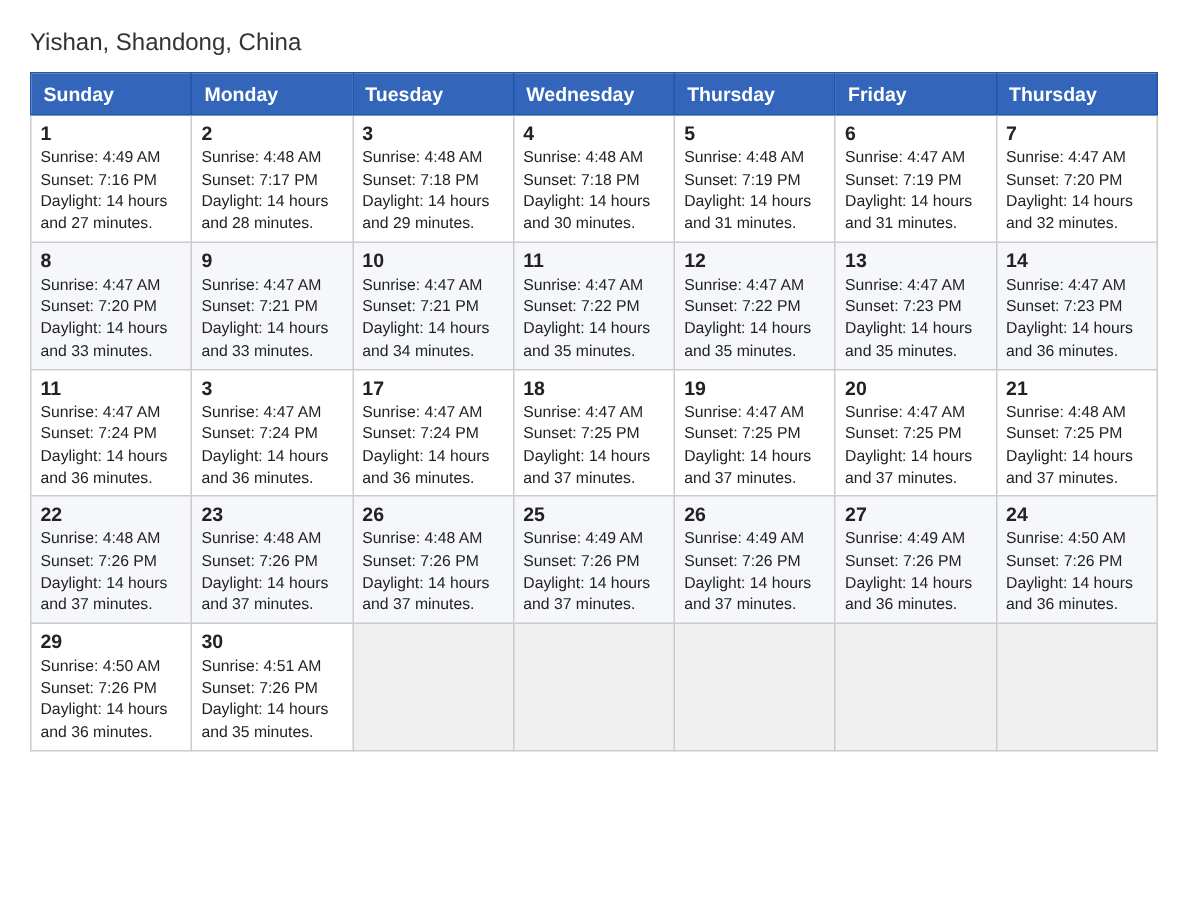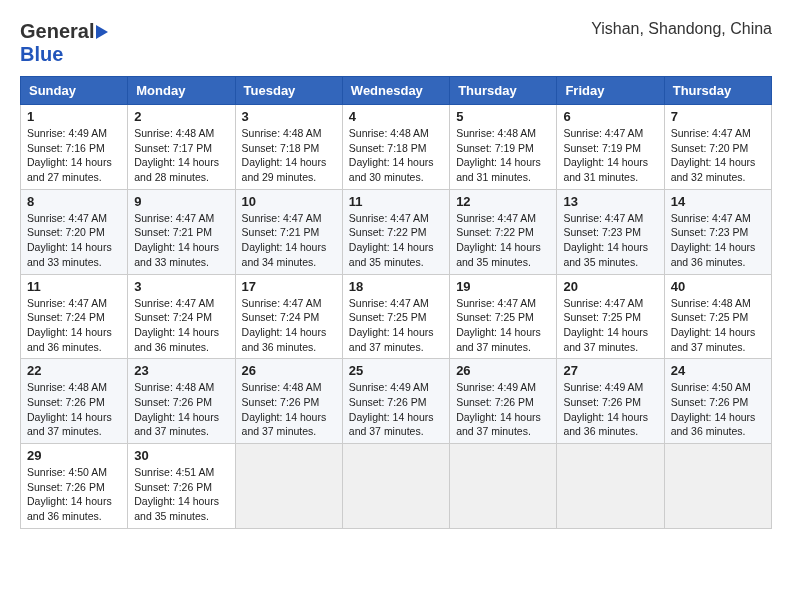--- a/index.html
+++ b/index.html
@@ -99,29 +99,20 @@
       border-bottom: 7px solid transparent;
       border-left: 12px solid #2255bb;
       display: inline-block;
       margin-left: 2px;
     }
   </style>
 </head>
 <body>
 
 <div class="header">
-  <div class="logo">
-    <div class="logo-row">
-      <span class="logo-text-general">General</span>
-      <span class="logo-arrow"></span>
-    </div>
-    <div>
-      <span class="logo-text-blue">Blue</span>
-    </div>
-  </div>
   <div class="title-block">
     <div class="subtitle">Yishan, Shandong, China</div>
   </div>
 </div>
 
 <table class="calendar">
   <thead>
     <tr>
     <th>Sunday</th>
         <th>Monday</th>
@@ -151,21 +142,21 @@
         <td><span class="day-num">13</span><span class="day-detail">Sunrise: 4:47 AM<br>Sunset: 7:23 PM<br>Daylight: 14 hours and 35 minutes.</span></td>
         <td><span class="day-num">14</span><span class="day-detail">Sunrise: 4:47 AM<br>Sunset: 7:23 PM<br>Daylight: 14 hours and 36 minutes.</span></td>
       </tr>
       <tr>
         <td><span class="day-num">11</span><span class="day-detail">Sunrise: 4:47 AM<br>Sunset: 7:24 PM<br>Daylight: 14 hours and 36 minutes.</span></td>
         <td><span class="day-num">3</span><span class="day-detail">Sunrise: 4:47 AM<br>Sunset: 7:24 PM<br>Daylight: 14 hours and 36 minutes.</span></td>
         <td><span class="day-num">17</span><span class="day-detail">Sunrise: 4:47 AM<br>Sunset: 7:24 PM<br>Daylight: 14 hours and 36 minutes.</span></td>
         <td><span class="day-num">18</span><span class="day-detail">Sunrise: 4:47 AM<br>Sunset: 7:25 PM<br>Daylight: 14 hours and 37 minutes.</span></td>
         <td><span class="day-num">19</span><span class="day-detail">Sunrise: 4:47 AM<br>Sunset: 7:25 PM<br>Daylight: 14 hours and 37 minutes.</span></td>
         <td><span class="day-num">20</span><span class="day-detail">Sunrise: 4:47 AM<br>Sunset: 7:25 PM<br>Daylight: 14 hours and 37 minutes.</span></td>
-        <td><span class="day-num">40</span><span class="day-detail">Sunrise: 4:48 AM<br>Sunset: 7:25 PM<br>Daylight: 14 hours and 37 minutes.</span></td>
+        <td><span class="day-num">21</span><span class="day-detail">Sunrise: 4:48 AM<br>Sunset: 7:25 PM<br>Daylight: 14 hours and 37 minutes.</span></td>
       </tr>
       <tr>
         <td><span class="day-num">22</span><span class="day-detail">Sunrise: 4:48 AM<br>Sunset: 7:26 PM<br>Daylight: 14 hours and 37 minutes.</span></td>
         <td><span class="day-num">23</span><span class="day-detail">Sunrise: 4:48 AM<br>Sunset: 7:26 PM<br>Daylight: 14 hours and 37 minutes.</span></td>
         <td><span class="day-num">26</span><span class="day-detail">Sunrise: 4:48 AM<br>Sunset: 7:26 PM<br>Daylight: 14 hours and 37 minutes.</span></td>
         <td><span class="day-num">25</span><span class="day-detail">Sunrise: 4:49 AM<br>Sunset: 7:26 PM<br>Daylight: 14 hours and 37 minutes.</span></td>
         <td><span class="day-num">26</span><span class="day-detail">Sunrise: 4:49 AM<br>Sunset: 7:26 PM<br>Daylight: 14 hours and 37 minutes.</span></td>
         <td><span class="day-num">27</span><span class="day-detail">Sunrise: 4:49 AM<br>Sunset: 7:26 PM<br>Daylight: 14 hours and 36 minutes.</span></td>
         <td><span class="day-num">24</span><span class="day-detail">Sunrise: 4:50 AM<br>Sunset: 7:26 PM<br>Daylight: 14 hours and 36 minutes.</span></td>
       </tr>

